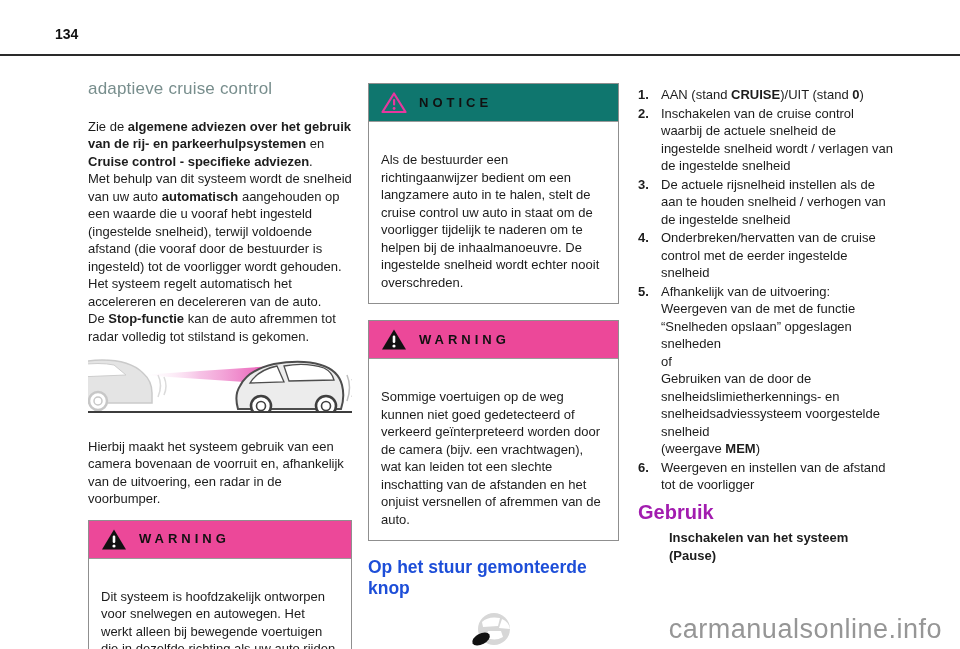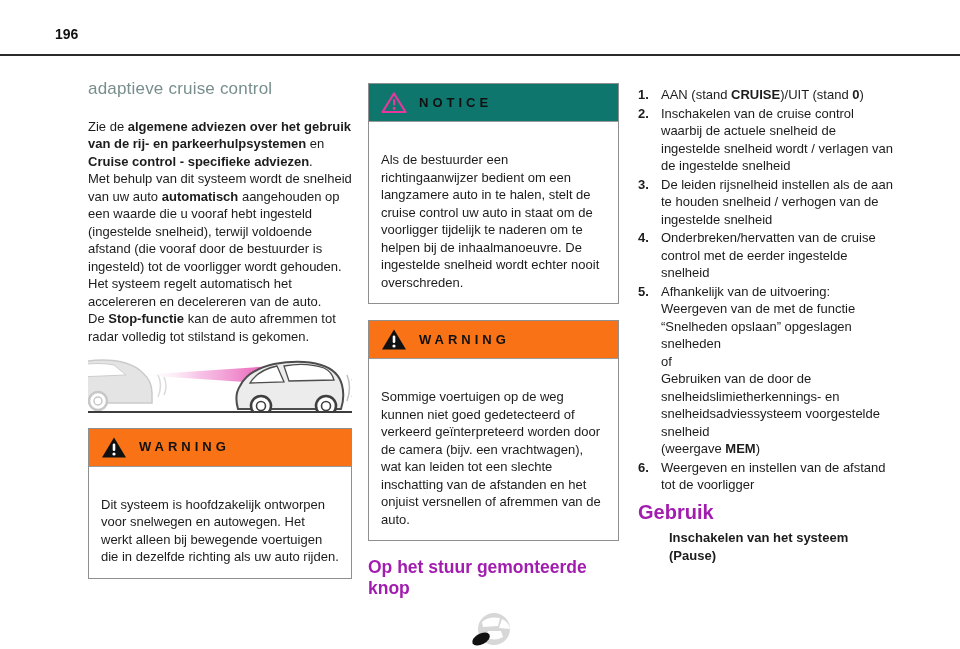--- a/index.html
+++ b/index.html
@@ -17,28 +17,28 @@
 
   .doc-title { font-size:17px; font-weight:400; color:#788e8d; letter-spacing:0.2px; margin-bottom:8px; }
   .para { white-space:pre-line; margin-bottom:0;margin-top:20px; }
   .b { font-weight:bold; }
 
   .figure-car { margin:8px 0 10px 0; }
   .caption { margin-bottom:12px; }
 
   .alertbox { border:1px solid #8f8f8f; background:#fff; margin-bottom:16px; }
   .alertbox .head { display:flex; align-items:center; gap:12px; padding:7px 12px; border-bottom:1px solid #9a9a9a; }
-  .alertbox.warning .head { background:#f97316; }
+  .alertbox.warning .head { background:#ec4899; }
   .alertbox.notice  .head { background:#0f766e; }
   .alertbox .head .label { font-weight:bold; font-size:13px; letter-spacing:4px; color:#111; }
   .alertbox .body { padding:9px 12px 12px 12px; }
 
   .tri-icon { width:26px; height:23px; flex:0 0 auto; }
 
-  .h2 { font-size:17.5px; font-weight:bold; line-height:1.22; color:#a21caf; margin:14px 0 6px 0; }
+  .h2 { font-size:17.5px; font-weight:bold; line-height:1.22; color:#1d4ed8; margin:14px 0 6px 0; }
   .h2-usage { font-size:20px; font-weight:bold; color:#a21caf; margin:10px 0 8px 0; }
   .subhead { font-weight:bold; margin:8px 0 4px 0;padding-left:31px; }
 
   .numlist { list-style:none; }
   .numlist li { display:flex; gap:7px; margin-bottom:1px; }
   .numlist .num { font-weight:bold; flex:0 0 16px; }
   .numlist .itxt { white-space:pre-line; flex:1; }
 
   .step { margin:4px 0 8px 0; }
   .step .bullet { font-size:11px; margin-right:7px; }
@@ -49,21 +49,21 @@
 
   svg text { font-family:"Liberation Sans","DejaVu Sans",sans-serif; }
   .callout-num { fill:#ffffff; font-size:11px; font-weight:bold; }
   .stalk-label { fill:#555; font-size:4.6px; font-weight:bold; }
 </style>
 </head>
 <body>
 
 <div class="page">
 
-  <div class="page-number">196</div>
+  <div class="page-number">134</div>
   <div class="header-rule"></div>
 
   <div class="col col1">
     <div class="doc-title">adaptieve cruise control</div>
     <div class="para"><span>Zie de </span><span class="b">algemene adviezen over het gebruik van de rij- en parkeerhulpsystemen</span><span> en </span><span class="b">Cruise control - specifieke adviezen</span><span>.
 </span><span>Met behulp van dit systeem wordt de snelheid van uw auto </span><span class="b">automatisch</span><span> aangehouden op een waarde die u vooraf hebt ingesteld (ingestelde snelheid), terwijl voldoende afstand (die vooraf door de bestuurder is ingesteld) tot de voorligger wordt gehouden. Het systeem regelt automatisch het accelereren en decelereren van de auto.
 De </span><span class="b">Stop-functie</span><span> kan de auto afremmen tot radar volledig tot stilstand is gekomen.</span></div>
 
     <div class="figure-car">
       <svg width="264" height="60" viewBox="0 0 264 60">
@@ -92,20 +92,21 @@
           <circle cx="173" cy="53" r="10" fill="#ffffff" stroke="#3f3f3f" stroke-width="2.6"></circle>
           <circle cx="173" cy="53" r="4.5" fill="none" stroke="#3f3f3f" stroke-width="1.6"></circle>
           <circle cx="238" cy="53" r="10" fill="#ffffff" stroke="#3f3f3f" stroke-width="2.6"></circle>
           <circle cx="238" cy="53" r="4.5" fill="none" stroke="#3f3f3f" stroke-width="1.6"></circle>
           <path d="M259,22 q5,12 0,26 M264,26 q4,9 0,18" fill="none" stroke="#bdbdbd" stroke-width="1.5"></path>
         </g>
         <line x1="0" y1="59" x2="264" y2="59" stroke="#3c3c3c" stroke-width="1.8"></line>
       </svg>
     </div>
 
+    <div class="para caption"><span>Hierbij maakt het systeem gebruik van een camera bovenaan de voorruit en, afhankelijk van de uitvoering, een radar in de voorbumper.</span></div>
 
     <div class="alertbox warning">
       <div class="head">
         <svg class="tri-icon" viewBox="0 0 26 23">
           <path d="M13,1.5 L25,21.5 L1,21.5 Z" fill="#111111"></path>
           <rect x="11.7" y="7.5" width="2.6" height="7.5" rx="1.3" fill="#ffffff"></rect>
           <circle cx="13" cy="18" r="1.6" fill="#ffffff"></circle>
         </svg>
         <span class="label">WARNING</span>
       </div>
@@ -252,21 +253,21 @@
       <li>
           <span class="num">1.</span>
           <span class="itxt"><span>AAN (stand </span><span class="b">CRUISE</span><span>)/UIT (stand </span><span class="b">0</span><span>)</span></span>
         </li>
       <li>
           <span class="num">2.</span>
           <span class="itxt"><span>Inschakelen van de cruise control waarbij de actuele snelheid de ingestelde snelheid wordt / verlagen van de ingestelde snelheid</span></span>
         </li>
       <li>
           <span class="num">3.</span>
-          <span class="itxt"><span>De leiden rijsnelheid instellen als de aan te houden snelheid / verhogen van de ingestelde snelheid</span></span>
+          <span class="itxt"><span>De actuele rijsnelheid instellen als de aan te houden snelheid / verhogen van de ingestelde snelheid</span></span>
         </li>
       <li>
           <span class="num">4.</span>
           <span class="itxt"><span>Onderbreken/hervatten van de cruise control met de eerder ingestelde snelheid</span></span>
         </li>
       <li>
           <span class="num">5.</span>
           <span class="itxt"><span>Afhankelijk van de uitvoering:
 Weergeven van de met de functie “Snelheden opslaan” opgeslagen snelheden
 of
@@ -279,13 +280,14 @@
         </li>
     </ol>
 
     <div class="h2-usage">Gebruik</div>
 
     <div class="subhead">Inschakelen van het systeem (Pause)</div>
 
 
   </div>
 
+  <div class="watermark">carmanualsonline.info</div>
 </div>
 
 </body></html>

